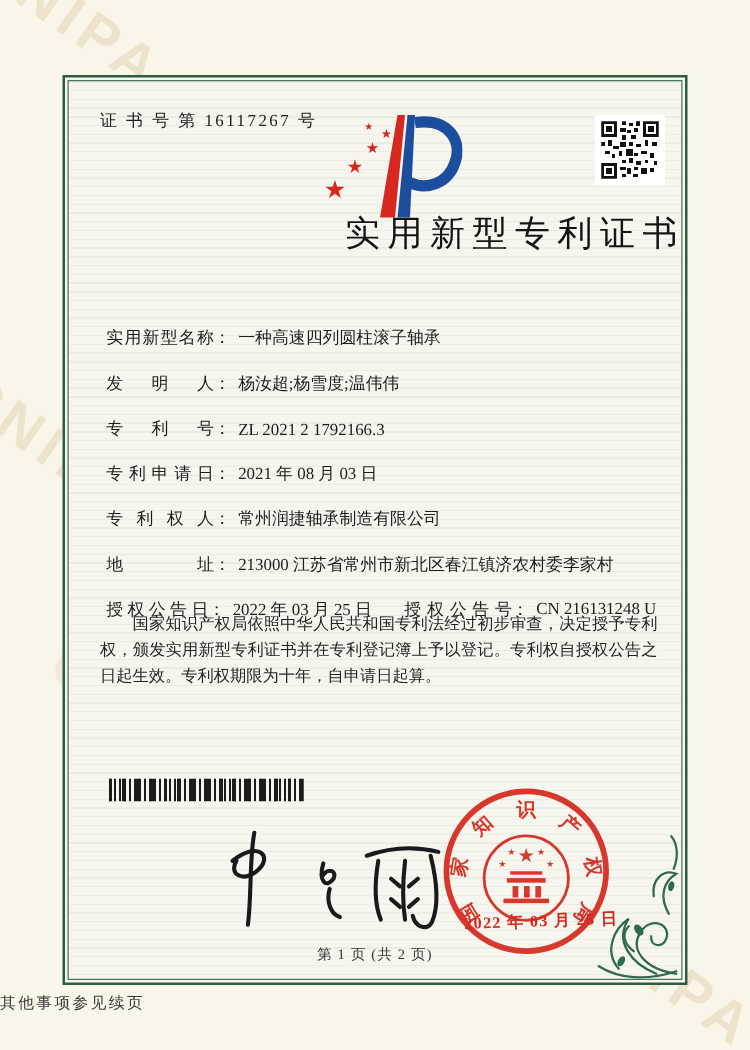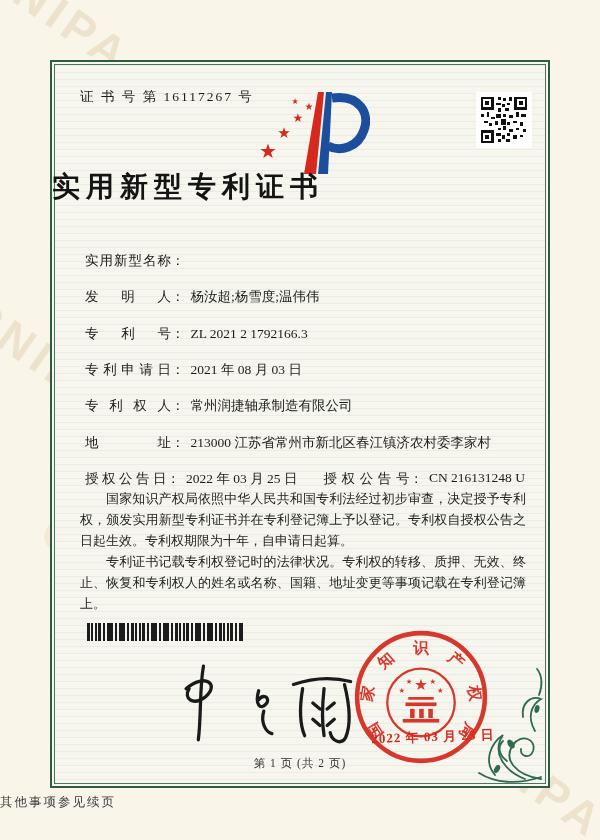--- a/index.html
+++ b/index.html
@@ -22,25 +22,25 @@
   .frame-inner{position:absolute;inset:2px;border:1px solid #4a755c;pointer-events:none;}
   .frame-bg{
     position:absolute;inset:3px;
     background:repeating-linear-gradient(180deg, rgba(125,160,135,0.10) 0 1px, rgba(0,0,0,0) 1px 7px);
     pointer-events:none;
   }
   .cert-no{position:absolute;left:28px;top:26px;font-size:13.5px;letter-spacing:2px;}
   .logo{position:absolute;left:200px;top:24px;width:118px;height:92px;}
   .qr{position:absolute;left:424px;top:30px;width:56px;height:56px;background:#fff;padding:5px;box-sizing:border-box;}
   .title{
-    position:absolute;left:0;top:106px;width:100%;text-align:left;
-    font-size:28px;font-weight:bold;letter-spacing:6px;color:#141414;
+    position:absolute;left:0;top:106px;width:100%;text-align:right;
+    font-size:28px;font-weight:normal;letter-spacing:6px;color:#141414;
   }
   .fields{position:absolute;left:33px;top:181px;width:440px;}
-  .field-row{height:36.3px;display:flex;align-items:center;font-size:13.5px;}
+  .field-row{height:36.3px;display:flex;align-items:flex-end;font-size:13.5px;}
   .f-label{display:inline-block;width:86px;text-align:justify;text-align-last:justify;}
   .f-colon{display:inline-block;}
   .f-value{display:inline-block;margin-left:6px;white-space:nowrap;}
   .pair2{margin-left:26px;display:flex;}
   .paragraphs{
     position:absolute;left:28px;top:426px;width:446px;
     font-size:13px;line-height:21px;text-align:justify;color:#242424;
   }
   .paragraphs p{margin:0;text-indent:2em;}
   .barcode{
@@ -141,20 +141,21 @@
           <rect x="18" y="30" width="3" height="2"></rect>
       </g>
     </svg>
 
     <div class="title">实用新型专利证书</div>
 
     <div class="fields">
       <div class="field-row">
         <span class="f-label">实用新型名称</span>
           <span class="f-colon">：</span>
+        <span class="f-value">一种高速四列圆柱滚子轴承</span>
       </div>
       <div class="field-row">
         <span class="f-label">发明人</span>
           <span class="f-colon">：</span>
         <span class="f-value">杨汝超;杨雪度;温伟伟</span>
       </div>
       <div class="field-row">
         <span class="f-label">专利号</span>
           <span class="f-colon">：</span>
         <span class="f-value">ZL 2021 2 1792166.3</span>
@@ -181,21 +182,20 @@
         <span class="pair2">
           <span class="f-label">授权公告号</span>
             <span class="f-colon">：</span>
           <span class="f-value">CN 216131248 U</span>
         </span>
       </div>
     </div>
 
     <div class="paragraphs">
       <p>国家知识产权局依照中华人民共和国专利法经过初步审查，决定授予专利权，颁发实用新型专利证书并在专利登记簿上予以登记。专利权自授权公告之日起生效。专利权期限为十年，自申请日起算。</p>
-      <p>专利证书记载专利权登记时的法律状况。专利权的转移、质押、无效、终止、恢复和专利权人的姓名或名称、国籍、地址变更等事项记载在专利登记簿上。</p>
     </div>
 
     <div class="barcode"></div>
 
 
     <svg class="signature" viewBox="0 0 200 90">
       <g stroke="#1a1a1a" stroke-width="3.2" fill="none" stroke-linecap="round" stroke-linejoin="round">
         <path d="M30 8 C26 30 28 56 25 80"></path>
         <path d="M13 30 C32 14 46 26 32 38 C20 47 10 40 16 30"></path>
         <path d="M84 32 C80 46 86 52 92 44 C95 38 88 35 84 41"></path>

